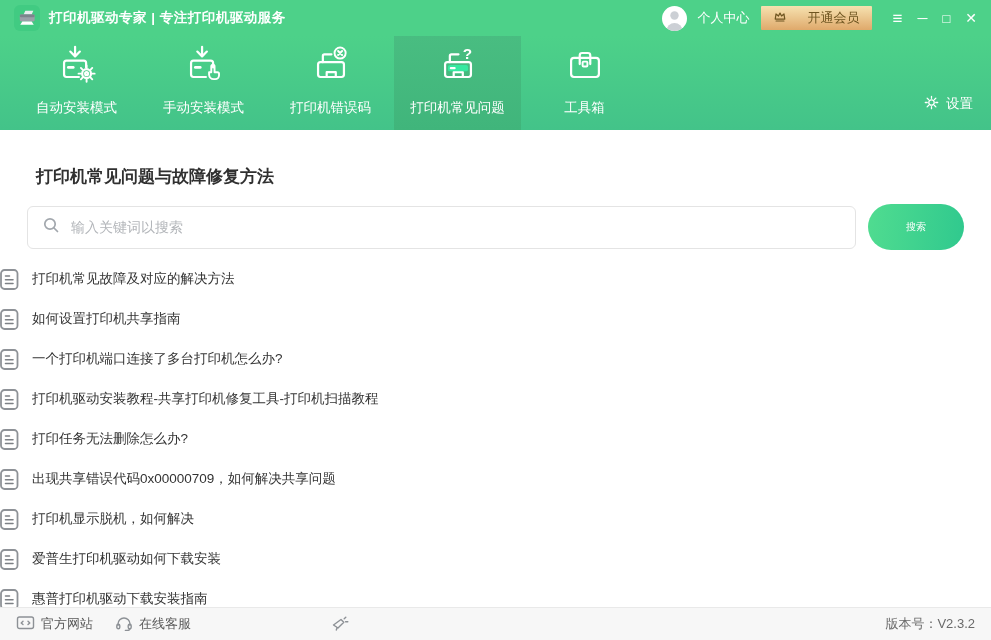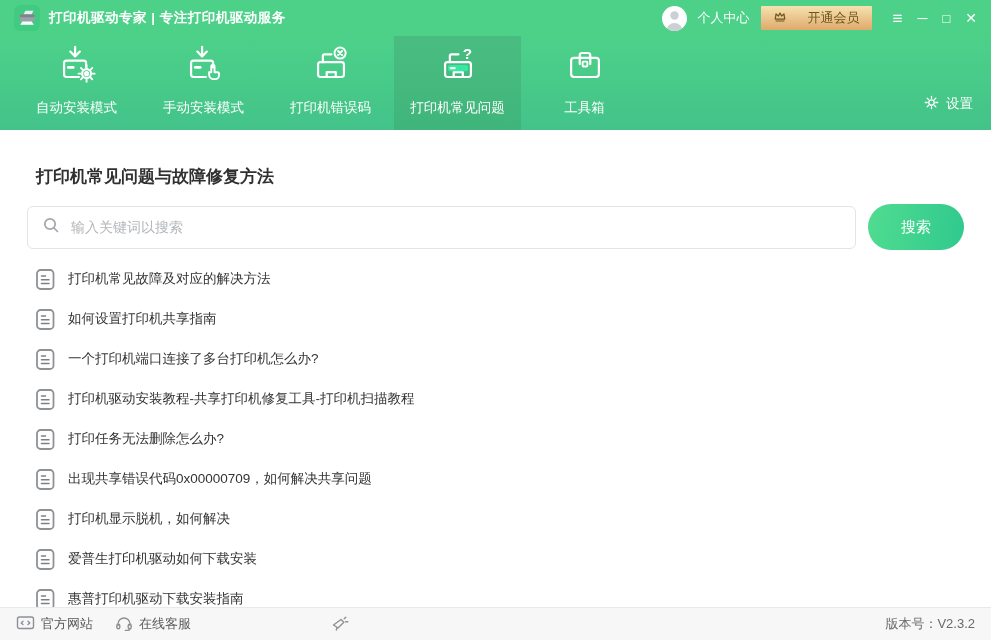--- a/index.html
+++ b/index.html
@@ -48,24 +48,24 @@
   }
   
   .content{position:absolute;top:130px;left:0;width:100%;height:477px;background:#fff;}
   .page-title{margin:0;padding:35px 0 0 36px;font-size:17px;font-weight:600;color:#303030;}
   .search-row{display:flex;align-items:center;margin:16px 27px 0 27px;gap:12px;}
   .search-box{flex:1;height:43px;border:1px solid #e4e4e4;border-radius:6px;background:#fff;
     display:flex;align-items:center;gap:9px;padding:0 14px;box-sizing:border-box;}
   .search-box input{border:none;outline:none;flex:1;font-size:14px;color:#333;background:transparent;
     font-family:inherit;}
   .search-box input::placeholder{color:#b3b6ba;}
-  .search-btn{width:96px;height:46px;border:none;border-radius:23px;color:#fff;font-size:15px;
+  .search-btn{width:96px;height:46px;border:none;border-radius:23px;color:#fff;font-size:10px;
     background:linear-gradient(95deg,#50dc90,#30c98e);cursor:pointer;font-family:inherit;flex:0 0 auto;}
   .faq-list{margin-top:9px;}
-  .faq-item{height:40px;display:flex;align-items:center;gap:13px;padding-left:36px;color:#333;
+  .faq-item{height:40px;display:flex;align-items:center;gap:13px;color:#333;
     font-size:13.5px;cursor:default;}
   .doc-icon{width:19px;height:21px;display:block;flex:0 0 auto;}
   
   .footer{
     position:absolute;left:0;bottom:0;width:100%;height:33px;background:#f7f7f7;
     border-top:1px solid #e9e9e9;box-sizing:border-box;display:flex;align-items:center;
     padding:0 16px;font-size:13px;color:#5a5a5a;z-index:5;text-align:center;
   }
   .f-link{display:flex;align-items:center;gap:6px;margin-right:22px;cursor:default;}
   .f-icon{display:block;}

